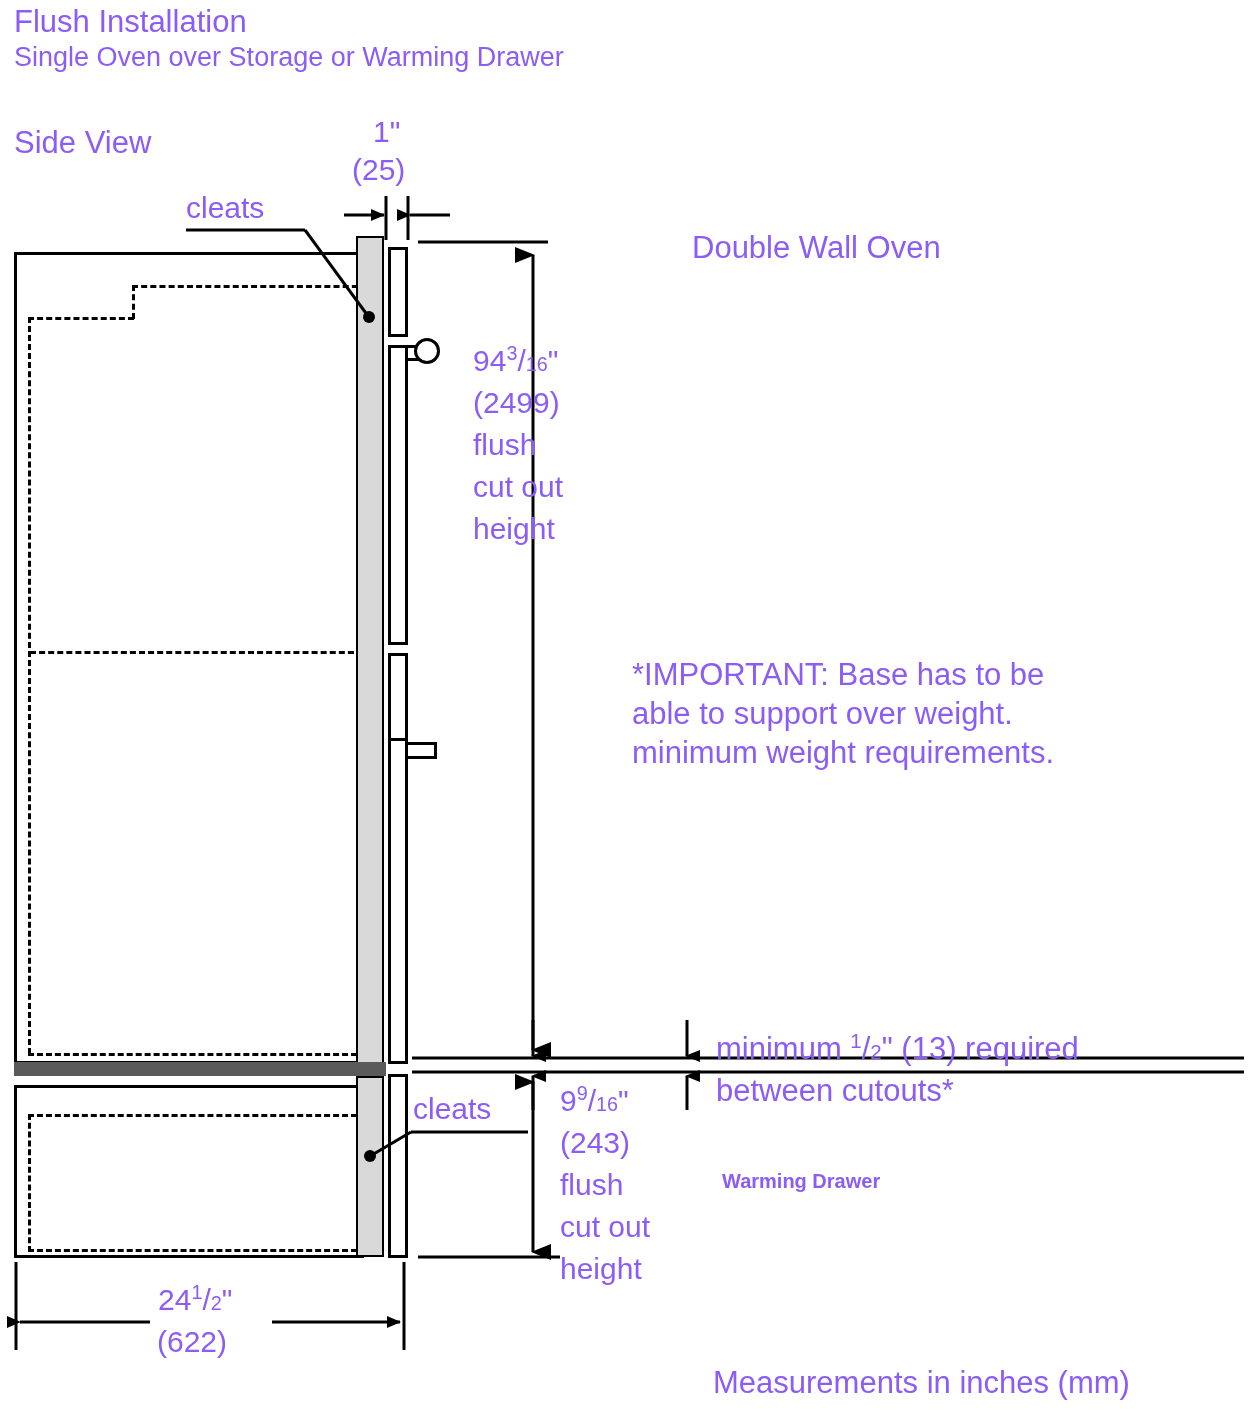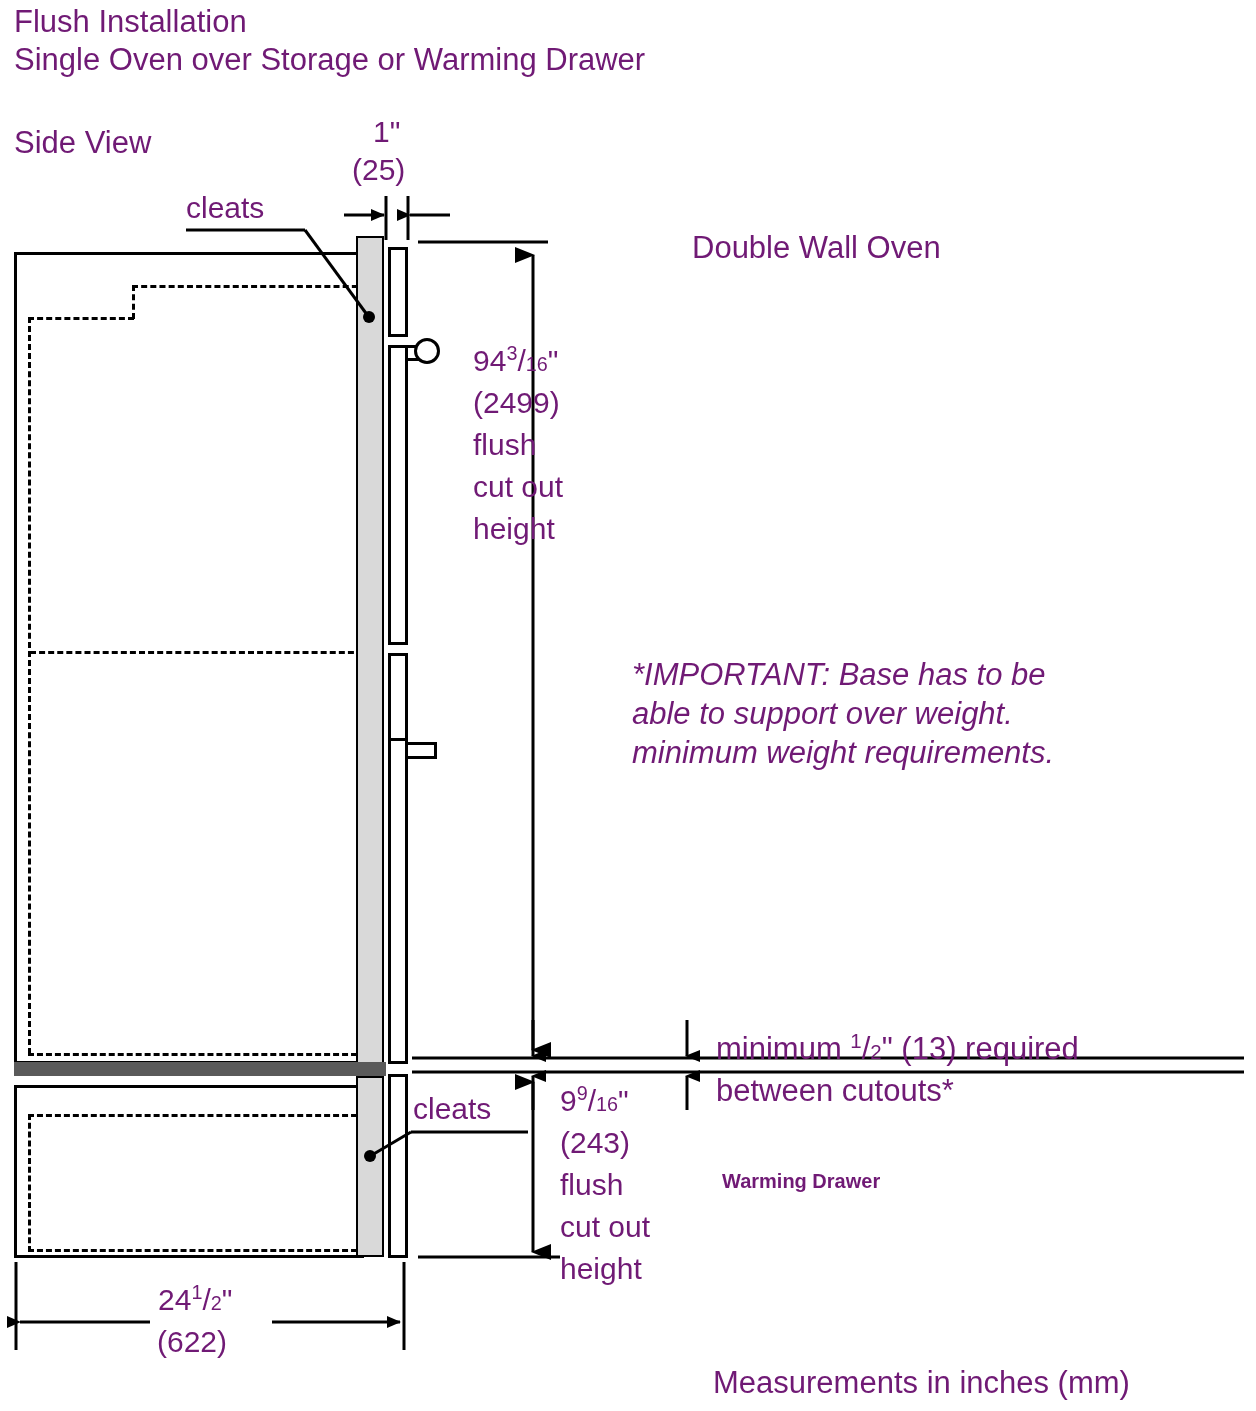--- a/index.html
+++ b/index.html
@@ -16,26 +16,26 @@
     position: relative;
     width: 1256px;
     height: 1411px;
     background: #ffffff;
     overflow: hidden;
   }
   .txt {
     position: absolute;
     white-space: nowrap;
     line-height: 1.0;
-    color: #701a75;
+    color: #8b5cf6;
     font-family: "Liberation Sans", sans-serif;
   }
   
   #title-line-1 { left: 14px; top: 6px;  font-size: 31px; }
-  #title-line-2 { left: 14px; top: 44px; font-size: 31px; }
+  #title-line-2 { left: 14px; top: 44px; font-size: 27px; }
   #side-view    { left: 14px; top: 127px; font-size: 31px; }
 
   
   #dim-top-in  { left: 373px; top: 117px; font-size: 30px; }
   #dim-top-mm  { left: 352px; top: 155px; font-size: 30px; }
 
   
   #cleats-top-label    { left: 186px; top: 193px; font-size: 30px; }
   #cleats-bottom-label { left: 413px; top: 1094px; font-size: 30px; }
 
@@ -45,21 +45,21 @@
   #footer-note      { left: 713px; top: 1367px; font-size: 31px; }
 
   
   #important-note {
     left: 632px; top: 655px;
     font-size: 31px;
     line-height: 39px;
     white-space: normal;
     width: 600px;
   }
-  #important-note div { white-space: nowrap; font-style: italic; }
+  #important-note div { white-space: nowrap; }
 
   
   #min-note {
     left: 716px; top: 1028px;
     font-size: 31px;
     line-height: 42px;
     white-space: normal;
     width: 520px;
   }
   #min-note div { white-space: nowrap; }

